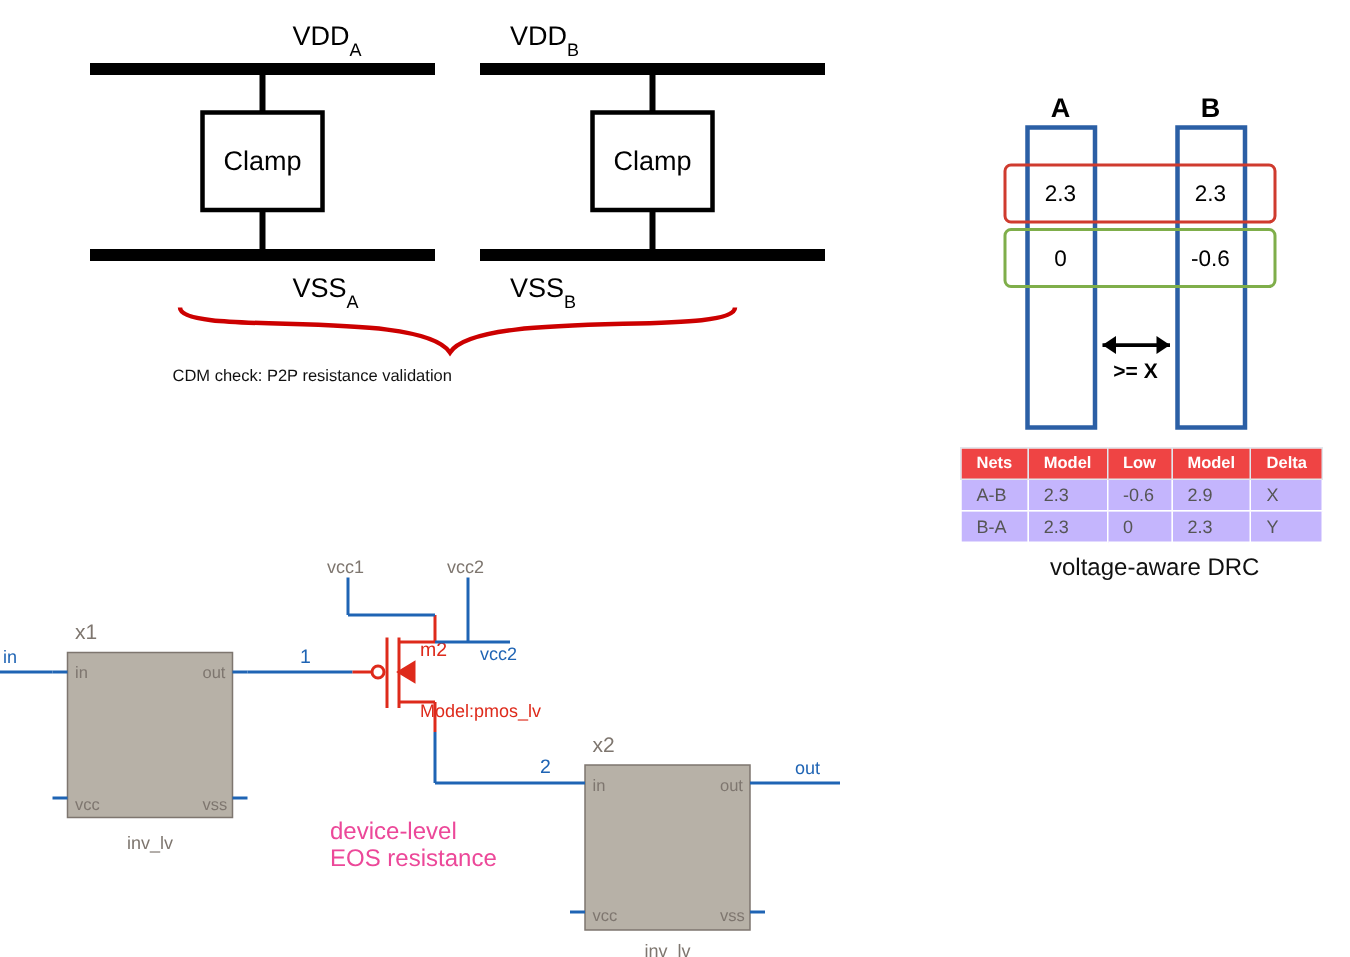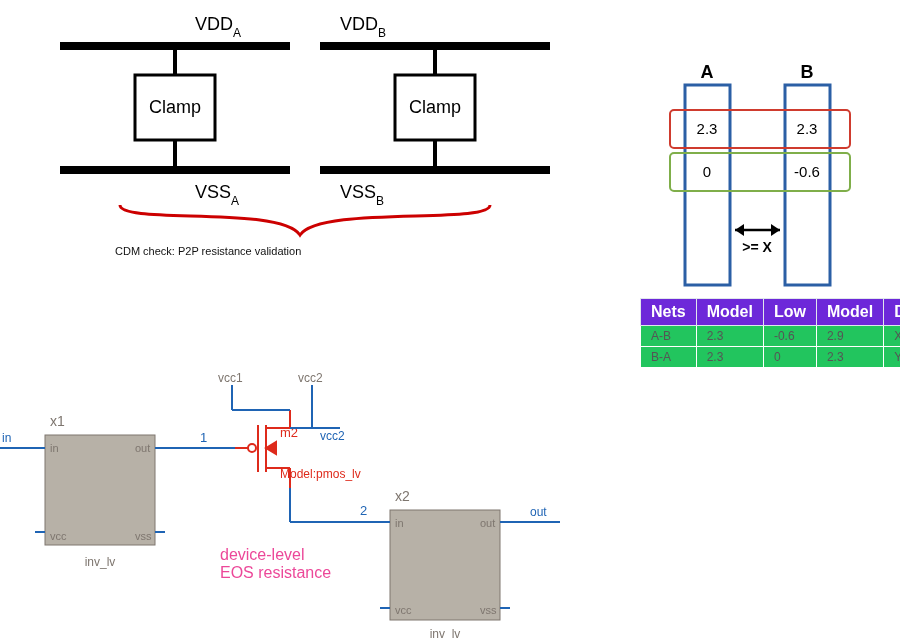--- a/index.html
+++ b/index.html
@@ -1,21 +1,21 @@
 <!DOCTYPE html>
 <html><head>
 <meta charset="utf-8">
 <style>
   html,body{margin:0;padding:0;background:#fff;font-family:"Segoe UI",Arial,sans-serif;font-size:13px;color:#222;}
   .page{position:relative;width:900px;height:638px;}
   svg{position:absolute;}
   .tbl{position:absolute;left:640px;top:298px;font-size:13px;}
   .tbl table{border-collapse:collapse;}
-  .tbl th{background:#6d28d9;color:#fff;font-weight:600;font-size:16px;padding:4px 10px;text-align:left;border:1px solid #e0e6ec;}
-  .tbl td{background:#22c55e;color:#555;font-size:12px;padding:3px 10px;border:1px solid #fff;}
+  .tbl th{background:#ef4444;color:#fff;font-weight:600;font-size:11px;padding:4px 10px;text-align:left;border:1px solid #e0e6ec;}
+  .tbl td{background:#c4b5fd;color:#555;font-size:12px;padding:3px 10px;border:1px solid #fff;}
   .drc-caption{position:absolute;left:700px;top:370px;font-size:16px;color:#111;}
   .cdm-caption{position:absolute;left:115px;top:245px;font-size:11px;color:#111;}
   .eos-caption{position:absolute;left:220px;top:546px;font-size:16px;color:#ec4899;}
 </style>
 </head>
 <body>
 <div class="page">
 
 <svg width="560" height="260" style="left:0;top:0">
 
@@ -84,20 +84,21 @@
   <tr>
     <td>B-A</td>
     <td>2.3</td>
     <td>0</td>
     <td>2.3</td>
     <td>Y</td>
   </tr>
 </tbody>
       </table>
 </div>
+<div class="drc-caption">voltage-aware DRC</div>
 
 <svg width="600" height="270" style="left:0;top:370">
 
   <rect x="45" y="65" width="110" height="110" fill="#b7b1a7" stroke="#7e766f" stroke-width="1"></rect>
   <text x="50" y="56" font-size="14" fill="#7e766f">x1</text>
   <text x="100" y="196" font-size="12" fill="#7e766f" text-anchor="middle">inv_lv</text>
   <text x="50" y="82" font-size="11" fill="#7e766f">in</text>
   <text x="135" y="82" font-size="11" fill="#7e766f">out</text>
   <text x="50" y="170" font-size="11" fill="#7e766f">vcc</text>
   <text x="135" y="170" font-size="11" fill="#7e766f">vss</text>

